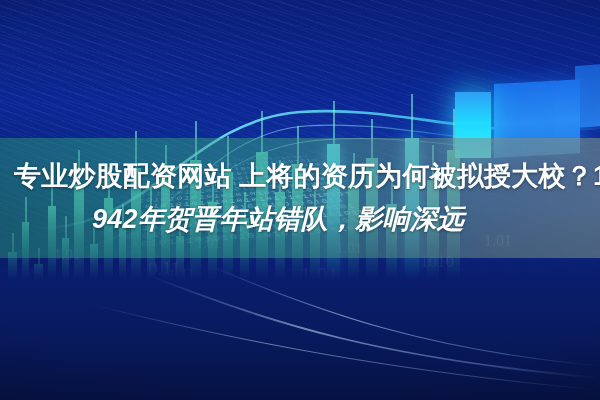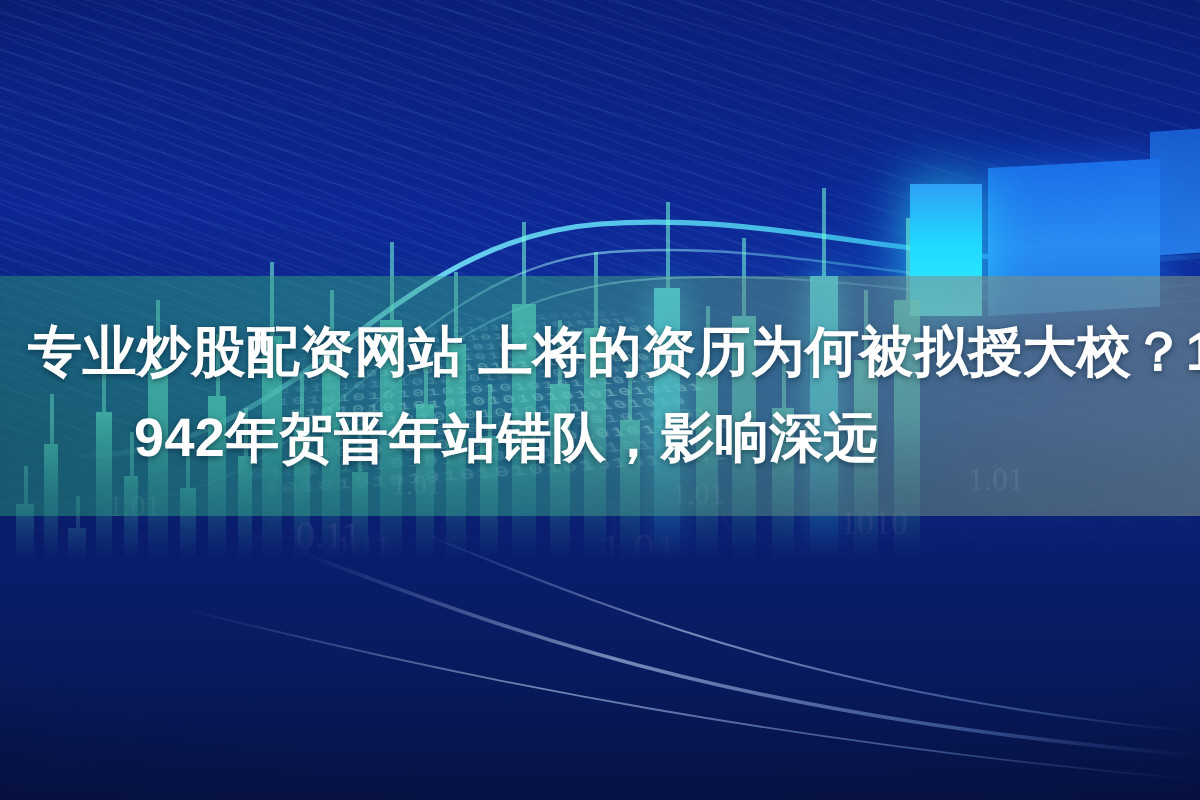--- a/index.html
+++ b/index.html
@@ -127,21 +127,21 @@
   .title-wrap{
     position:absolute;left:0;top:138px;width:600px;height:120px;
     display:flex;flex-direction:column;justify-content:center;
   }
   .tline{
     color:#ffffff;font-weight:700;font-size:27px;line-height:43px;
     letter-spacing:.2px;white-space:nowrap;
     text-shadow:0 1px 3px rgba(0,25,40,.55);
   }
   .tline1{padding-left:14px;}
-  .tline2{padding-left:67px;}
+  .tline2{padding-left:92px;font-style:italic;}
 </style>
 </head>
 <body>
 
 <div id="banner">
 
   <div class="layer bg-base"></div>
   <div class="layer bg-topdark"></div>
   <div class="layer diaglines"></div>
   <div class="layer diaglines2"></div>

